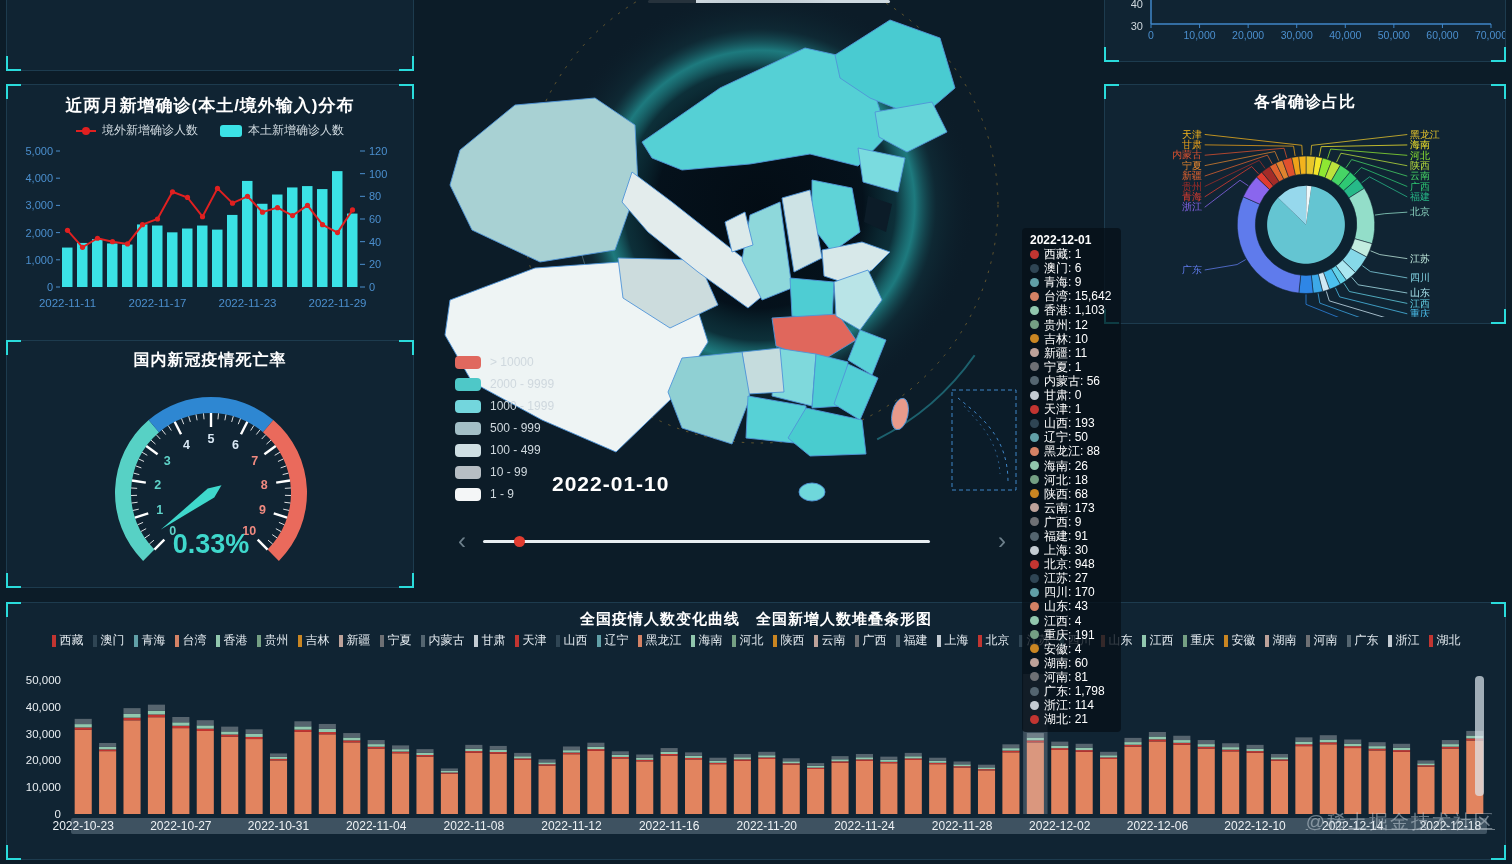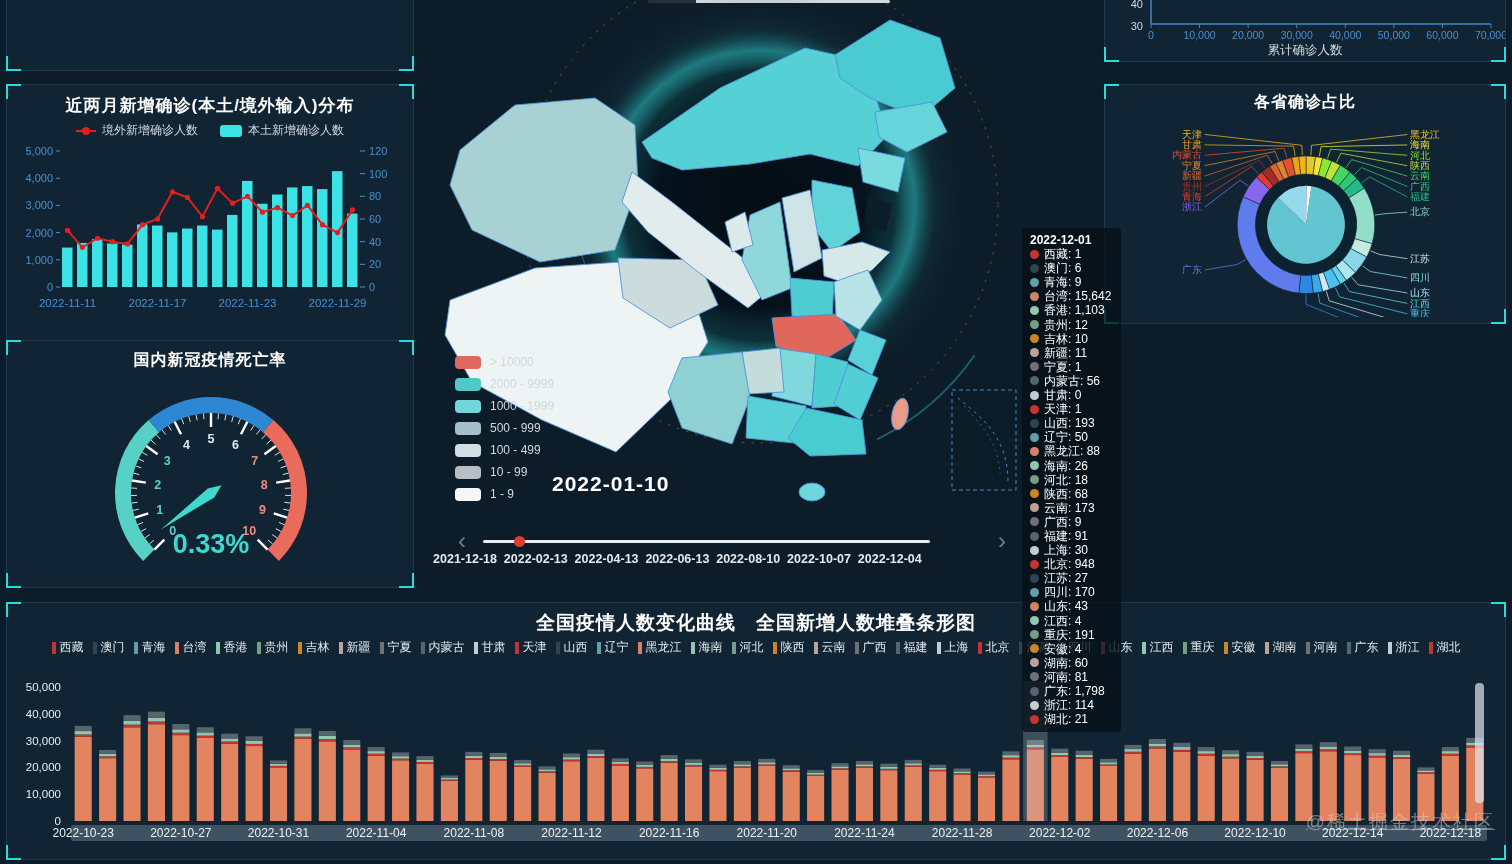--- a/index.html
+++ b/index.html
@@ -309,29 +309,20 @@
           <span>1 - 9</span>
         </div>
       </div>
     <div class="map-date">2022-01-10</div>
     <div class="timeline">
       <span class="tl-prev">‹</span>
       <div class="tl-line">
         <i class="tl-thumb" id="tl-thumb" style="left: 7%;"></i>
       </div>
       <span class="tl-next">›</span>
-      <div class="tl-dates" id="tl-dates">
-          <span class="tl-date" style="left: 45px;">2021-12-18</span>
-          <span class="tl-date" style="left: 115.8px;">2022-02-13</span>
-          <span class="tl-date" style="left: 186.6px;">2022-04-13</span>
-          <span class="tl-date" style="left: 257.4px;">2022-06-13</span>
-          <span class="tl-date" style="left: 328.2px;">2022-08-10</span>
-          <span class="tl-date" style="left: 399px;">2022-10-07</span>
-          <span class="tl-date" style="left: 469.8px;">2022-12-04</span>
-        </div>
     </div>
   </div>
 
   <section class="panel" style="left:1104px;top:0;width:402px;height:62px;border-top:none;">
     <i class="ct bl"></i>
     <i class="ct br"></i>
     <svg id="cum-svg" width="400" height="44" style="display:block;">
         <line x1="46" y1="0" x2="46" y2="24" stroke="#3f86c8" stroke-width="1.5"></line>
         <line x1="46" y1="24" x2="386" y2="24" stroke="#3f86c8" stroke-width="1.5"></line>
         <text x="38" y="8" text-anchor="end" font-size="11" fill="#cfd8de">40</text>
@@ -346,21 +337,20 @@
         <text x="191.71428571428572" y="39" text-anchor="middle" font-size="10.5" fill="#4b8fce">30,000</text>
         <line x1="240.28571428571428" y1="24" x2="240.28571428571428" y2="28" stroke="#3f86c8"></line>
         <text x="240.28571428571428" y="39" text-anchor="middle" font-size="10.5" fill="#4b8fce">40,000</text>
         <line x1="288.85714285714283" y1="24" x2="288.85714285714283" y2="28" stroke="#3f86c8"></line>
         <text x="288.85714285714283" y="39" text-anchor="middle" font-size="10.5" fill="#4b8fce">50,000</text>
         <line x1="337.42857142857144" y1="24" x2="337.42857142857144" y2="28" stroke="#3f86c8"></line>
         <text x="337.42857142857144" y="39" text-anchor="middle" font-size="10.5" fill="#4b8fce">60,000</text>
         <line x1="386" y1="24" x2="386" y2="28" stroke="#3f86c8"></line>
         <text x="386" y="39" text-anchor="middle" font-size="10.5" fill="#4b8fce">70,000</text>
       </svg>
-    <div class="cum-xlabel">累计确诊人数</div>
   </section>
 
   <section class="panel" style="left:1104px;top:84px;width:402px;height:240px;">
     <i class="ct tl"></i>
       <i class="ct tr"></i>
     <i class="ct bl"></i>
       <i class="ct br"></i>
     <h3 class="ptitle" style="padding-top:7px;">各省确诊占比</h3>
     <svg id="share-svg" width="402" height="208" viewBox="0 0 402 230" style="display:block;margin-top:-4px;">
         <path d="M201,52 A76,76 0 0 1 211.57715567296498,52.73962677564066 L208.79369365376365,72.54498815047205 A56,56 0 0 0 201,72 Z" fill="#e8c62b" stroke="#102433" stroke-width="0.6"></path>
@@ -444,21 +434,21 @@
         <text x="86" y="181.50000000000006" font-size="11" fill="#5f7bec" text-anchor="end">广东</text>
       </svg>
   </section>
 
 
   <section class="panel" style="left:6px;top:602px;width:1500px;height:258px;">
     <i class="ct tl"></i>
       <i class="ct tr"></i>
     <i class="ct bl"></i>
       <i class="ct br"></i>
-    <h3 class="ptitle" style="font-size:19px;padding-top:7px;">全国疫情人数变化曲线　全国新增人数堆叠条形图</h3>
+    <h3 class="ptitle" style="font-size:15px;padding-top:7px;">全国疫情人数变化曲线　全国新增人数堆叠条形图</h3>
     <div class="b-legend" id="bottom-legend">
         <span class="bl-item">
           <span class="bl-mark" style="background: rgb(194, 53, 49);"></span>
           <span>西藏</span>
         </span>
         <span class="bl-item">
           <span class="bl-mark" style="background: rgb(47, 69, 84);"></span>
           <span>澳门</span>
         </span>
         <span class="bl-item">

